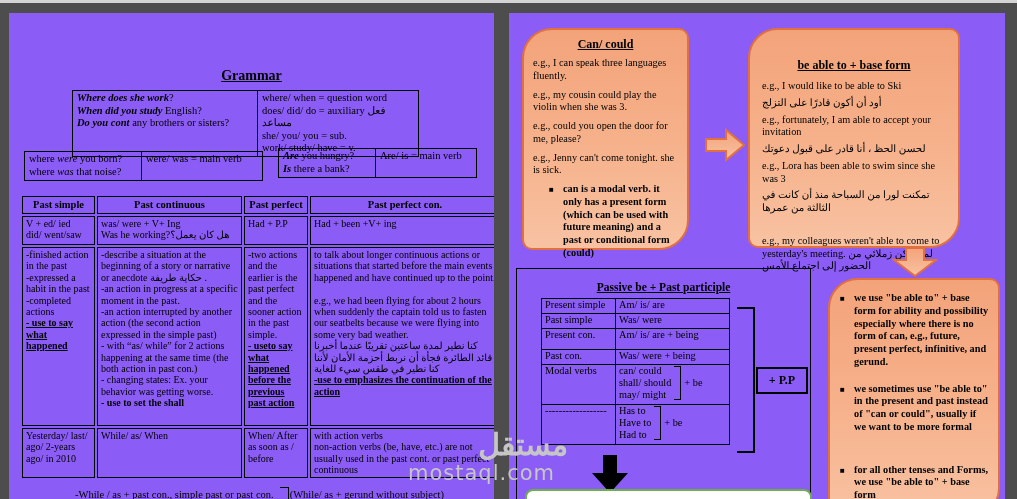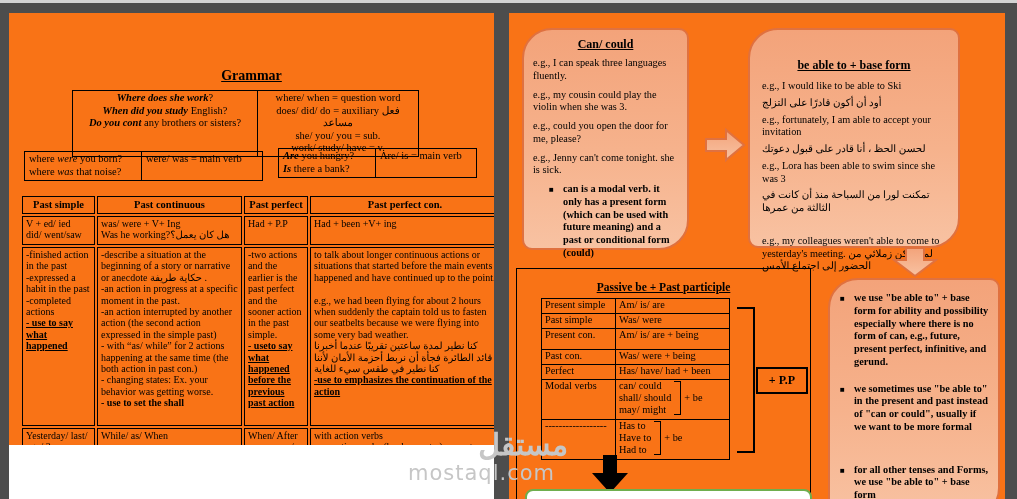--- a/index.html
+++ b/index.html
@@ -2,21 +2,21 @@
 <html><head>
 <meta charset="utf-8">
 <style>
   html,body{margin:0;padding:0;background:#888;}
   #screen{position:relative;width:1017px;height:499px;overflow:hidden;background:#fff;
           font-family:"Liberation Serif",serif;color:#000;}
   .abs{position:absolute;}
   
   .frame{background:#4d4d4d;}
   .frame-light{background:#d4d4d4;}
-  .page{background:#f97316;}
+  .page{background:#8b5cf6;}
   
   .pre{white-space:pre-line;}
   .b{font-weight:bold;}
   .bi{font-weight:bold;font-style:italic;}
   .i{font-style:italic;}
   .bu{font-weight:bold;text-decoration:underline;}
   .center{text-align:center;}
   
   .doc-table{border-collapse:collapse;}
   .doc-table td{border:1.5px solid #000;vertical-align:top;padding:1px 4px;}
@@ -53,25 +53,25 @@
 <body>
 
 <div id="screen">
 
   <div class="abs frame-light" style="left:0;top:0;width:1017px;height:3px;"></div>
   <div class="abs frame" style="left:0;top:3px;width:1017px;height:10px;"></div>
   <div class="abs frame" style="left:0;top:13px;width:9px;height:486px;"></div>
   <div class="abs frame" style="left:494px;top:13px;width:15px;height:486px;"></div>
   <div class="abs frame" style="left:1005px;top:13px;width:12px;height:486px;"></div>
 
-  <div class="abs page" style="left:9px;top:13px;width:485px;height:432px;overflow:hidden;">
+  <div class="abs page" style="left:9px;top:13px;width:485px;height:486px;overflow:hidden;">
 
     <div class="abs title center" style="left:0;top:55px;width:485px;">Grammar</div>
 
-    <table class="doc-table qa abs" style="left:63px;top:77px;text-align:center;">
+    <table class="doc-table qa abs" style="left:63px;top:77px;">
       <tbody>
           <tr>
         <td style="width:176px;">
           <div><span class="bi">Where does she work</span><span>?</span></div>
           <div><span class="bi">When did you study</span><span> English?</span></div>
           <div><span class="bi">Do you cont</span><span> any brothers or sisters?</span></div>
         </td>
         <td style="width:152px;" class="pre">where/ when = question word
 does/ did/ do = auxiliary فعل مساعد
 she/ you/ you = sub.
@@ -245,24 +245,20 @@
               <td>Past simple</td>
               <td>Was/ were</td>
             </tr>
         <tr style="height:21px;">
               <td>Present con.</td>
               <td>Am/ is/ are + being</td>
             </tr>
         <tr style="height:15px;">
               <td>Past con.</td>
               <td>Was/ were + being</td>
-            </tr>
-        <tr style="height:15px;">
-              <td>Perfect</td>
-              <td>Has/ have/ had + been</td>
             </tr>
         <tr style="height:40px;">
           <td>Modal verbs</td>
           <td>
             <div class="group">
                   <span class="pre">can/ could
 shall/ should
 may/ might</span>
                   <span class="brk" style="height:32px;"></span>
                   <span>+ be</span>

